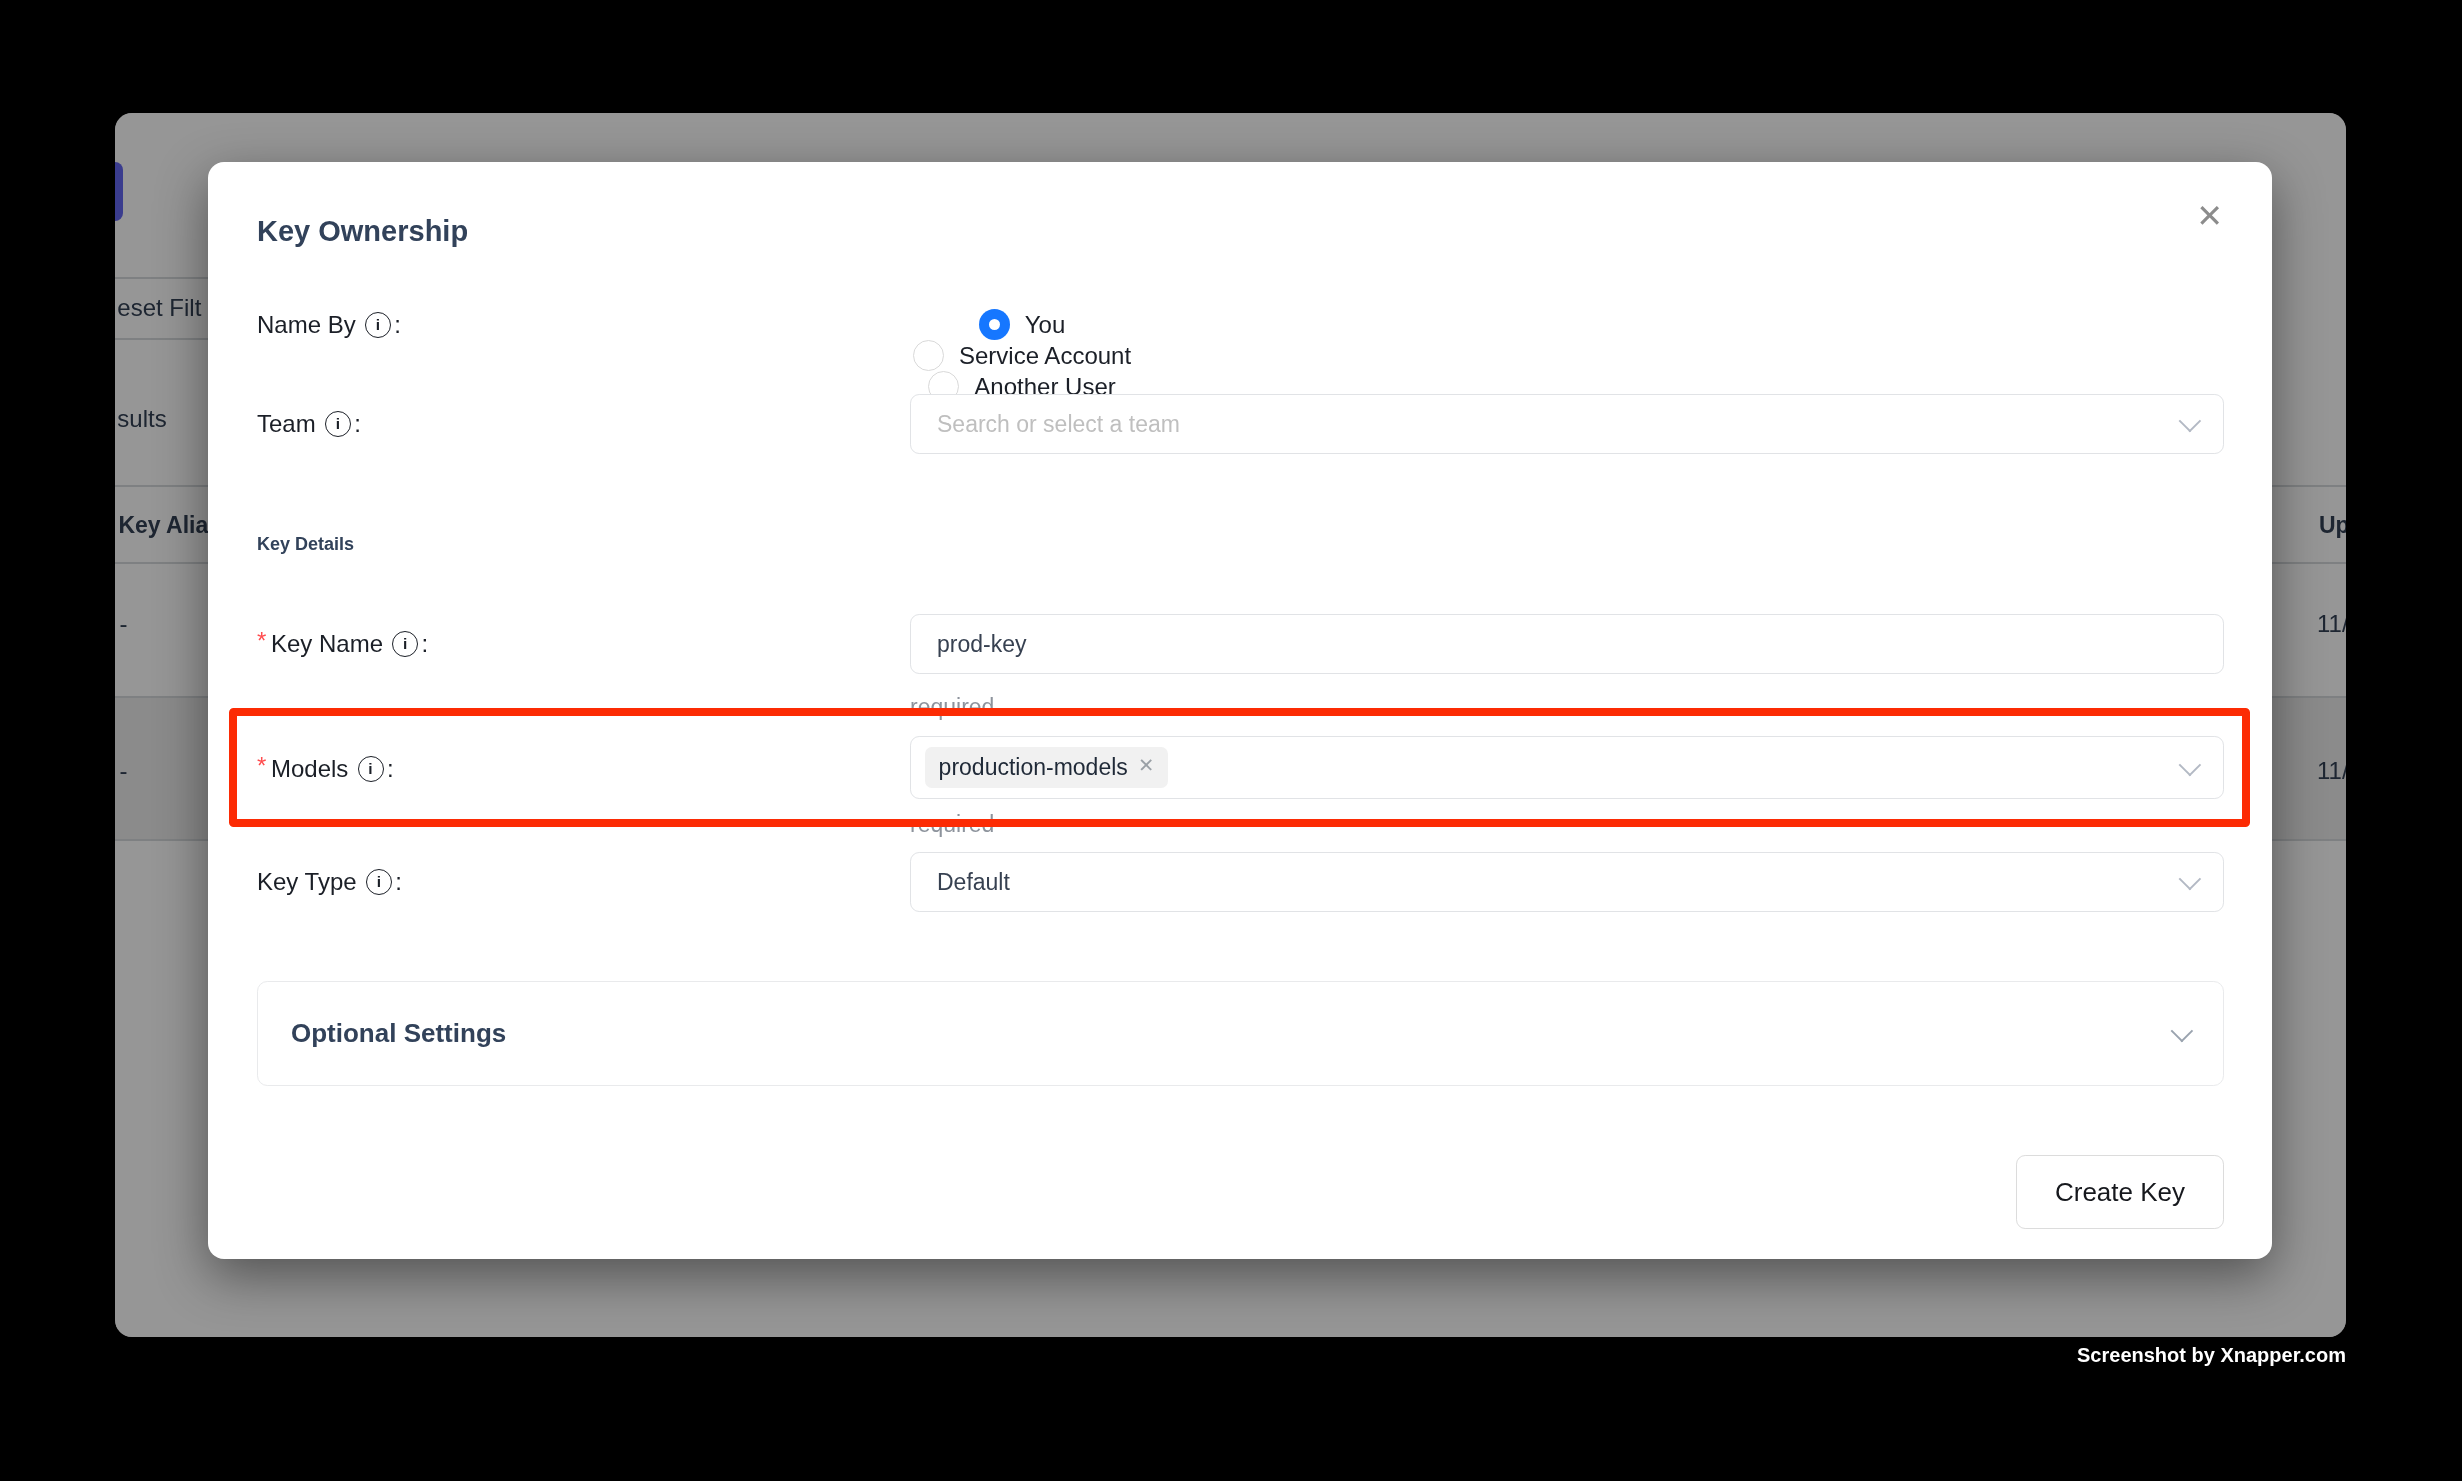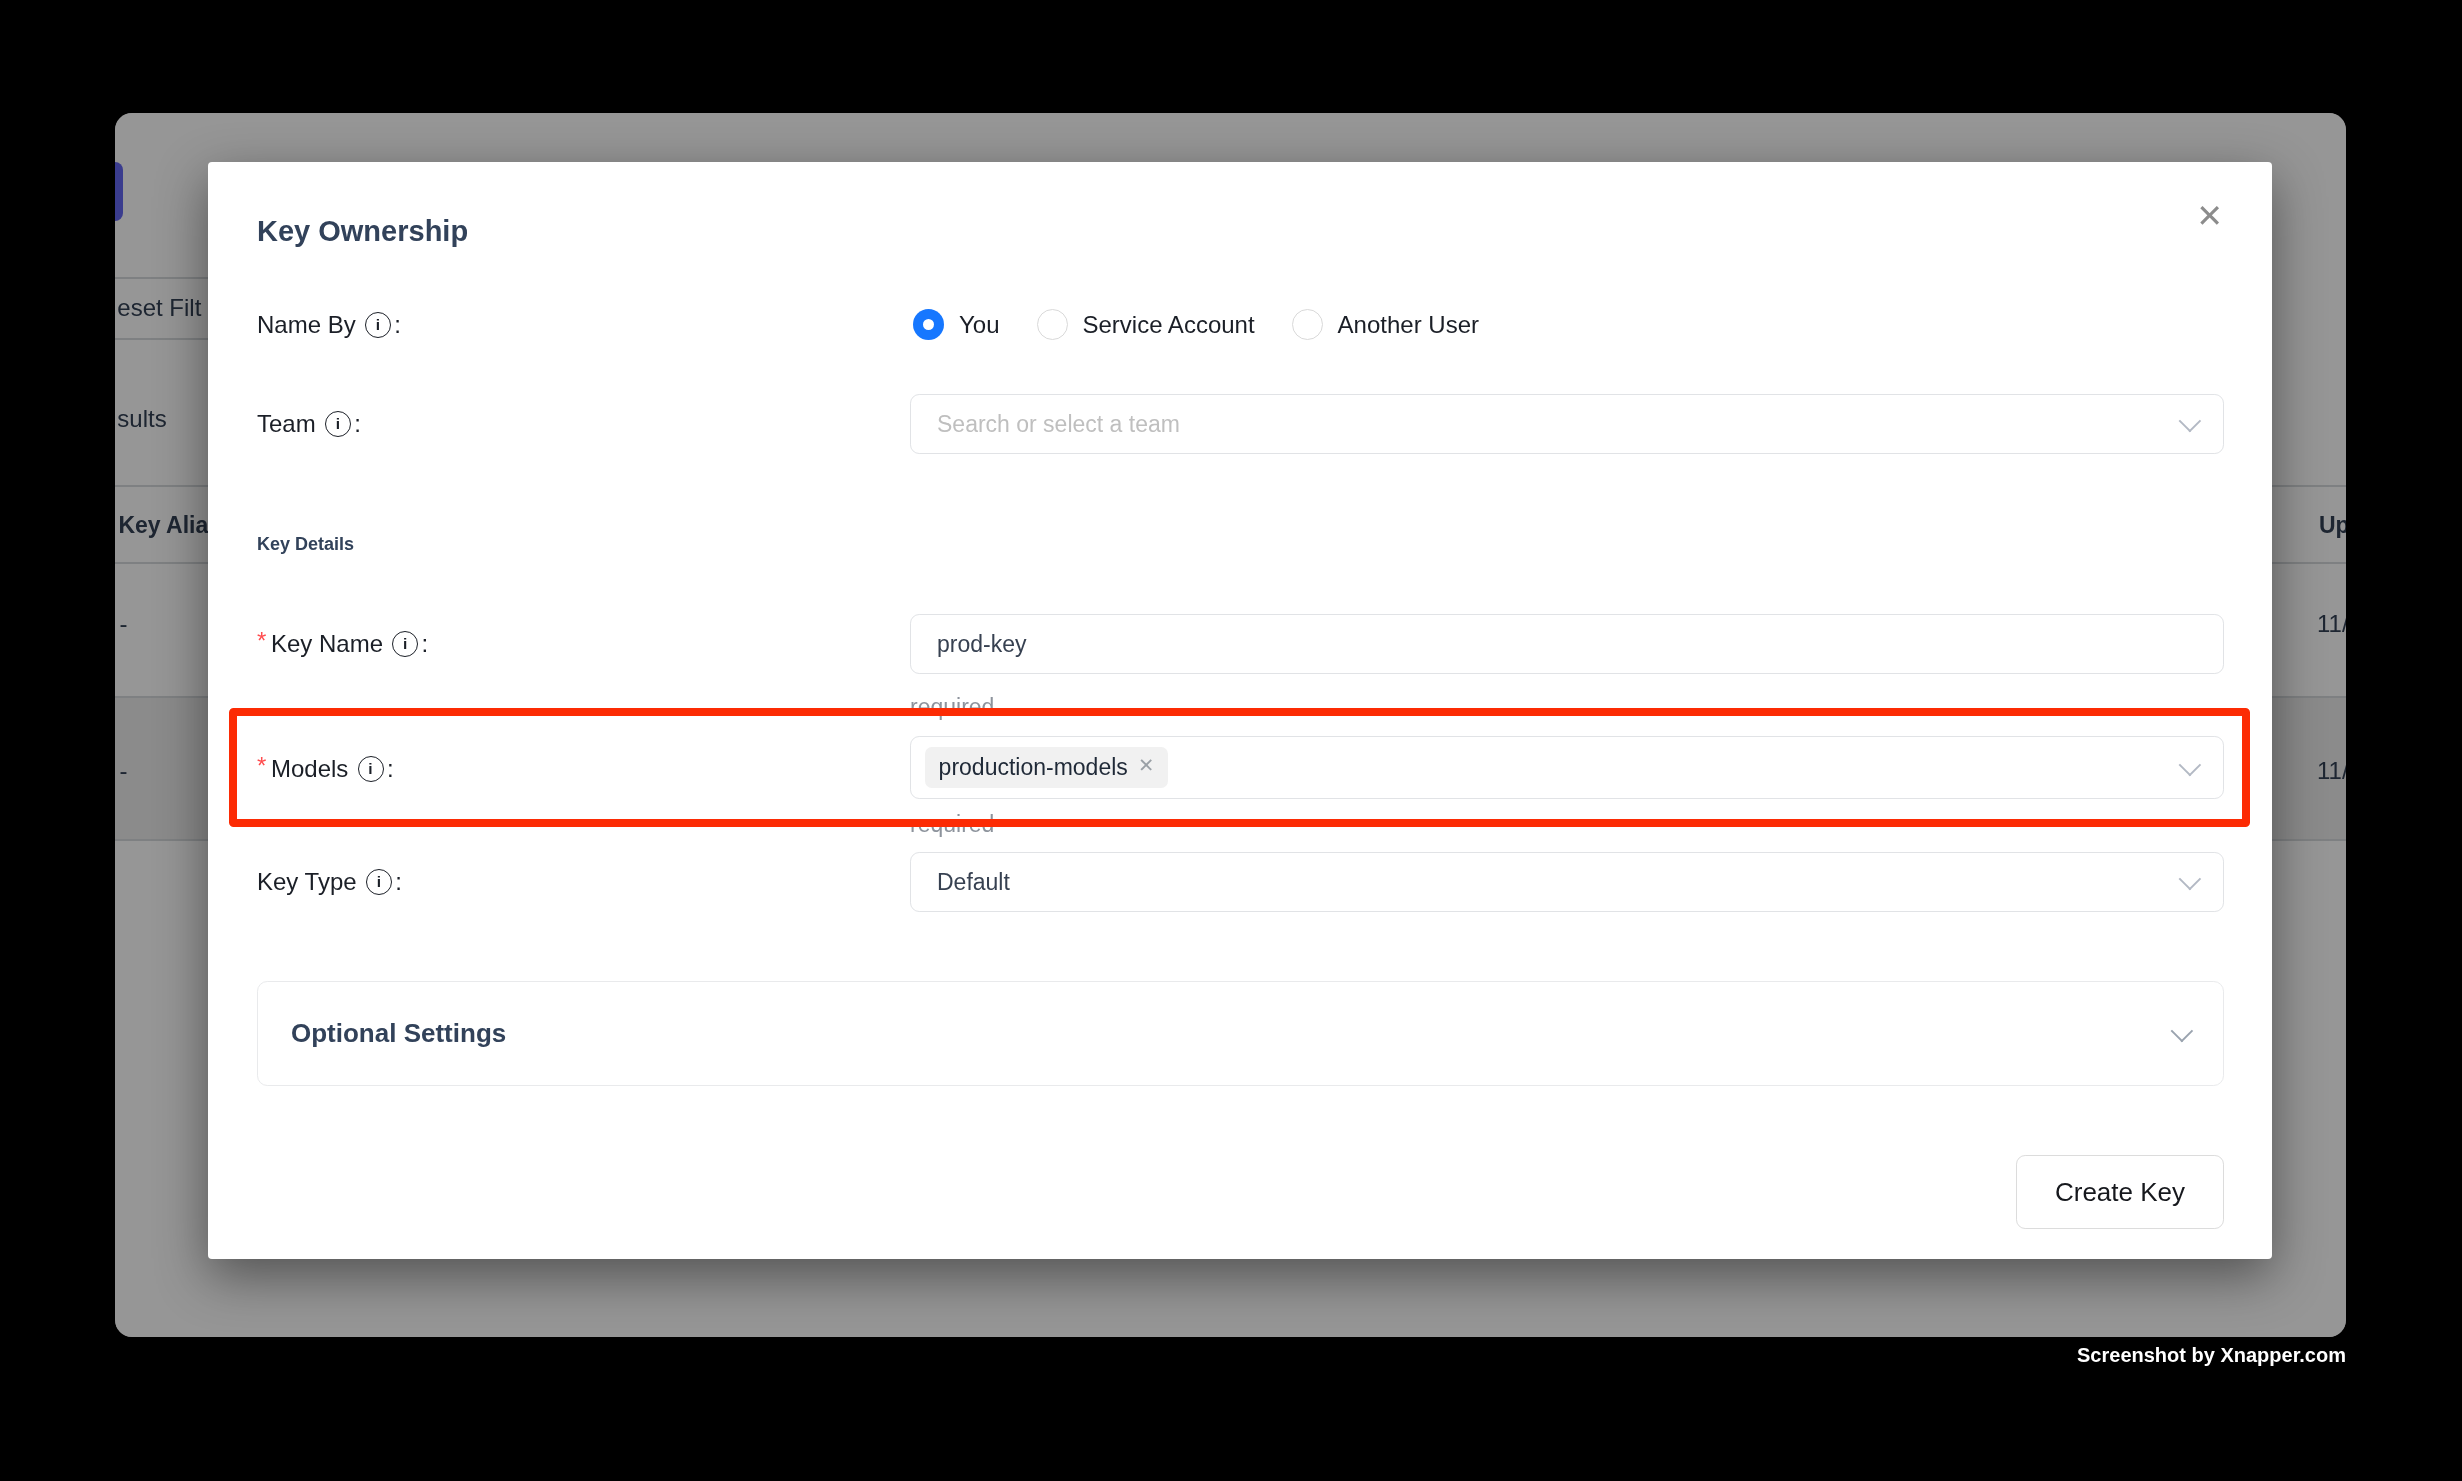--- a/index.html
+++ b/index.html
@@ -12,21 +12,21 @@
   .blue-frag{position:absolute;left:0;top:49px;width:7.5px;height:59px;
              background:#6366f1;border-radius:0 10.3px 10.3px 0;}
   .hline{position:absolute;height:1.7px;background:#d7dade;}
   .bgtext{position:absolute;color:#334155;font-size:24px;white-space:nowrap;}
   .bgtext.bold{font-weight:700;font-size:23px;}
   .row2bg{position:absolute;left:0;top:583px;width:100%;height:143px;background:#ececec;}
   .overlay{position:absolute;inset:0;background:rgba(0,0,0,0.41);}
 
   
   .modal{position:absolute;left:208px;top:162px;width:2064px;height:1097px;background:#fff;
-         border-radius:4px;box-shadow:0 17px 52px rgba(0,0,0,.45);z-index:10;}
+         border-radius:16px;box-shadow:0 17px 52px rgba(0,0,0,.45);z-index:10;}
   .m-title{position:absolute;left:49px;top:53px;font-size:29px;font-weight:700;color:#32425a;}
   .m-close{position:absolute;right:49px;top:38px;font-size:32px;color:#8c8c8c;cursor:pointer;line-height:1;}
   .section-h{position:absolute;left:49px;font-size:18px;font-weight:700;color:#32425a;}
 
   .form-row{position:absolute;left:49px;height:60px;display:flex;align-items:center;}
   .lbl{font-size:24px;color:#1b1f27;display:flex;align-items:center;white-space:nowrap;}
   .req{color:#ff4d4f;font-size:24px;margin-right:4.6px;transform:translateY(-3.4px);}
   .info-icon{display:inline-flex;width:24px;height:24px;border:1.7px solid #1b1f27;border-radius:50%;
              align-items:center;justify-content:center;font-size:15.5px;font-weight:700;
              margin:0 3.4px 0 9.2px;font-style:normal;}
@@ -104,21 +104,21 @@
     <div class="m-title">Key Ownership</div>
     <div class="m-close">✕</div>
 
     <div class="form-row" style="top:133px;">
       <div class="lbl">
         <span>Name By</span>
         <span class="info-icon">i</span>
         <span>:</span>
       </div>
     </div>
-    <div class="radio-group" style="top:147px;">
+    <div class="radio-group" style="top:147px;flex-direction:column;">
       <div class="radio-opt">
         <span class="radio sel"></span>
         <span class="radio-lbl">You</span>
       </div>
       <div class="radio-opt">
         <span class="radio unsel"></span>
         <span class="radio-lbl">Service Account</span>
       </div>
       <div class="radio-opt">
         <span class="radio unsel"></span>

